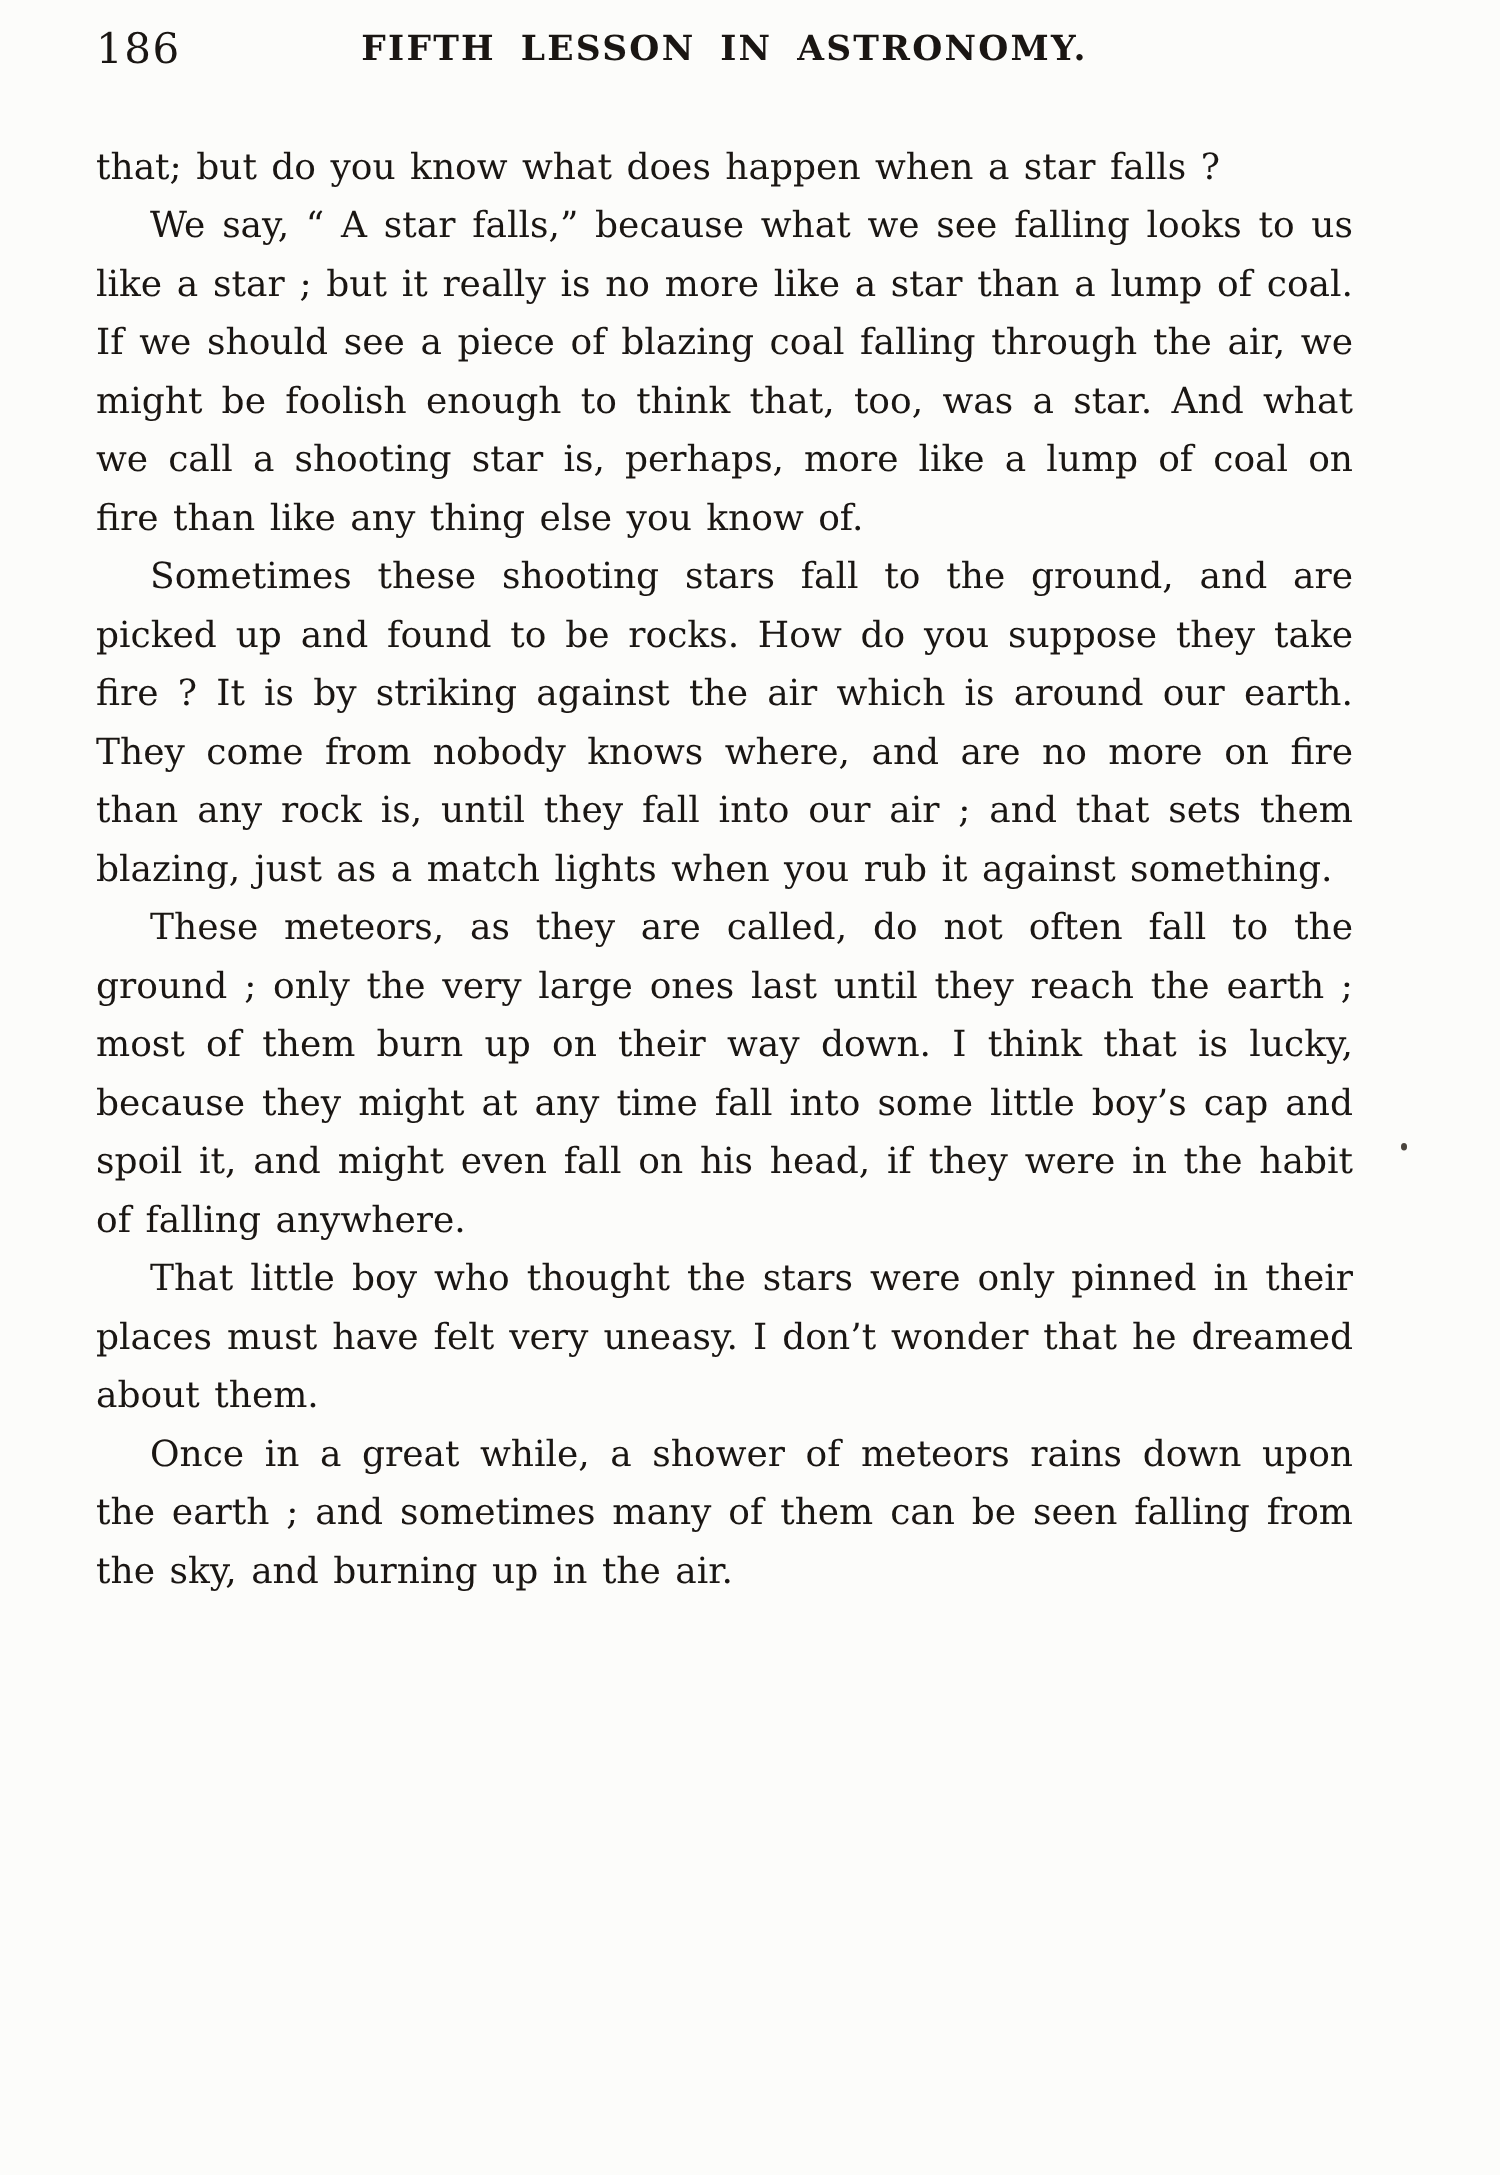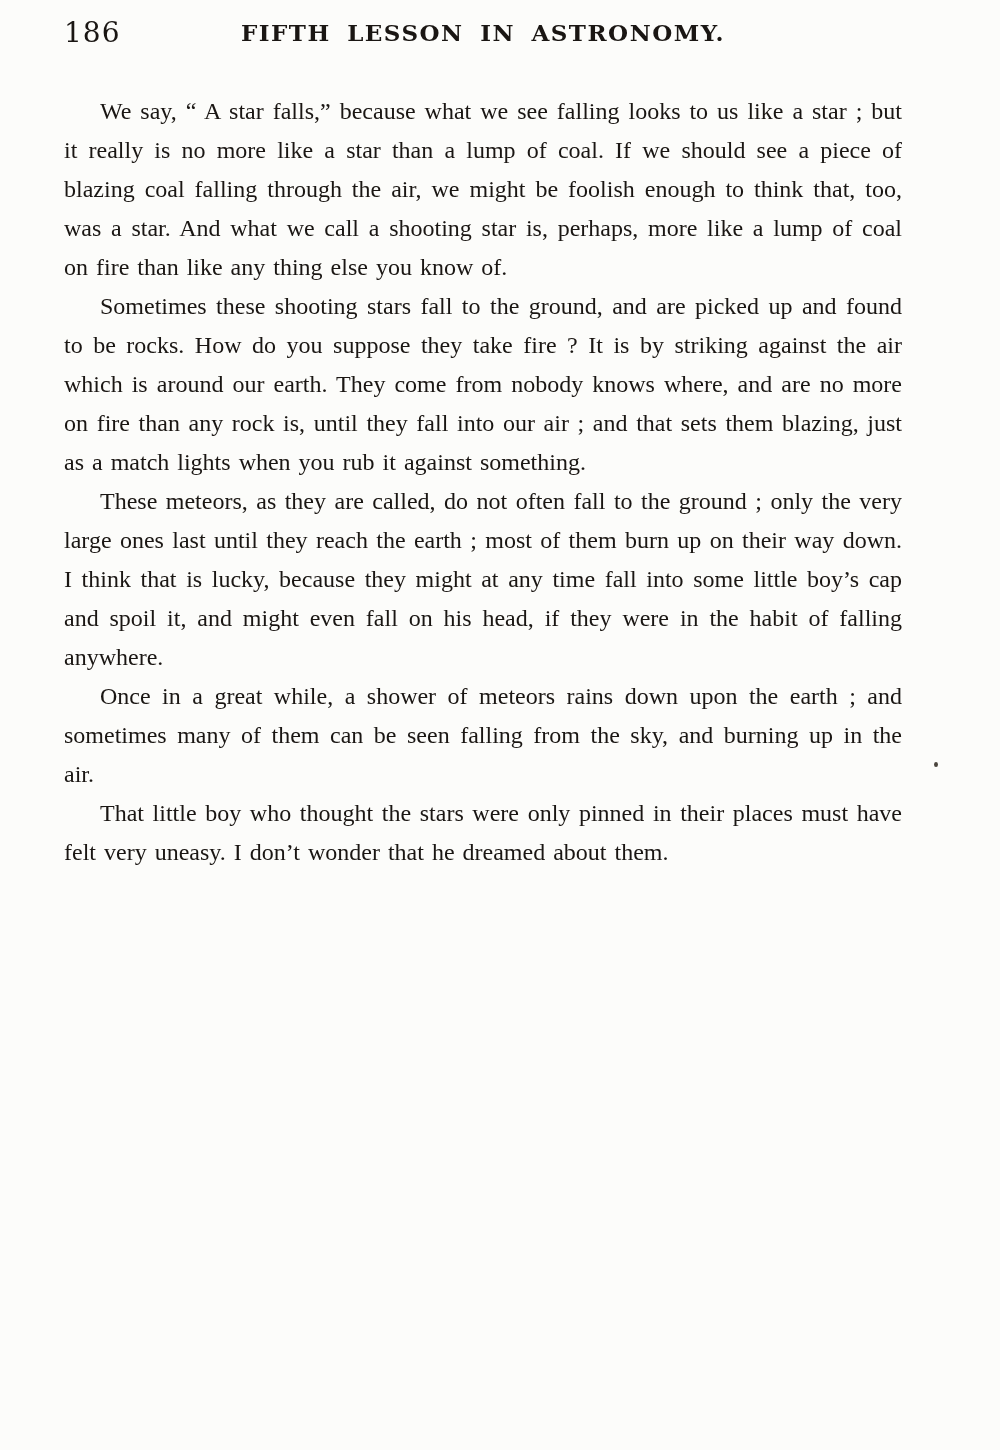--- a/index.html
+++ b/index.html
@@ -43,21 +43,20 @@
   }
   .body-text p {
     margin: 0;
     text-align: justify;
     font-size: 24px;
     line-height: 39px;
     word-spacing: 2px;
   }
   .body-text p.indent {
     text-indent: 36px;
-    font-family: Liberation Serif, serif;
   }
   .body-text p.no-indent {
     text-indent: 0;
   }
   .signature {
     text-align: right;
     font-weight: bold;
     font-size: 15px;
     letter-spacing: 3px;
     margin-top: 0px;
@@ -77,22 +76,23 @@
 </head>
 <body>
 
 <div class="page">
   <div class="page-header">
     <span class="page-number">186</span>
     <span class="header-title">FIFTH LESSON IN ASTRONOMY.</span>
   </div>
 
   <div class="body-text">
+      <p class="no-indent">that; but do you know what does happen when a star falls ?</p>
       <p class="indent">We say, “ A star falls,” because what we see falling looks to us like a star ; but it really is no more like a star than a lump of coal.  If we should see a piece of blazing coal falling through the air, we might be foolish enough to think that, too, was a star.  And what we call a shooting star is, perhaps, more like a lump of coal on fire than like any thing else you know of.</p>
       <p class="indent">Sometimes these shooting stars fall to the ground, and are picked up and found to be rocks.  How do you suppose they take fire ?  It is by striking against the air which is around our earth.  They come from nobody knows where, and are no more on fire than any rock is, until they fall into our air ; and that sets them blazing, just as a match lights when you rub it against something.</p>
       <p class="indent">These meteors, as they are called, do not often fall to the ground ; only the very large ones last until they reach the earth ; most of them burn up on their way down.  I think that is lucky, because they might at any time fall into some little boy’s cap and spoil it, and might even fall on his head, if they were in the habit of falling anywhere.</p>
+      <p class="indent">That little boy who thought the stars were only pinned in their places must have felt very uneasy.  I don’t wonder that he dreamed about them.</p>
       <p class="indent">Once in a great while, a shower of meteors rains down upon the earth ; and sometimes many of them can be seen falling from the sky, and burning up in the air.</p>
-      <p class="indent">That little boy who thought the stars were only pinned in their places must have felt very uneasy.  I don’t wonder that he dreamed about them.</p>
     </div>
 
 
   <div class="scan-dot"></div>
 </div>
 
 </body></html>

